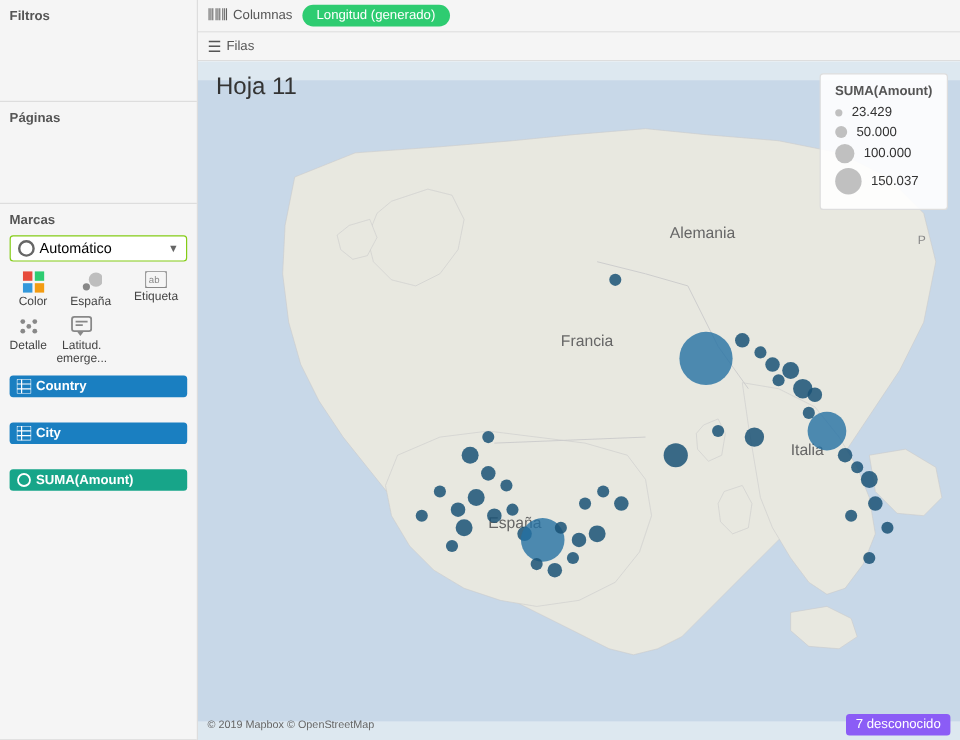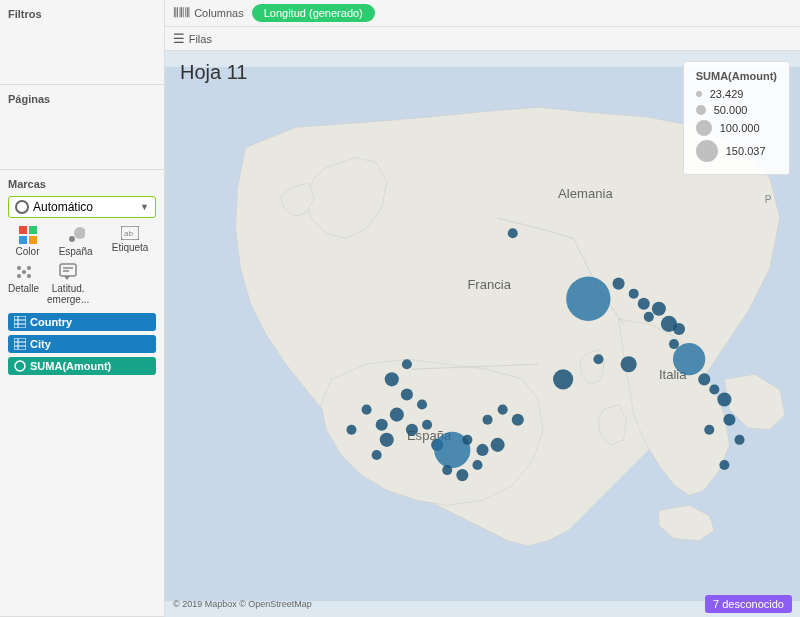--- a/index.html
+++ b/index.html
@@ -119,21 +119,21 @@
     }
 
     .field-pill-teal {
       background: #17a589;
       color: white;
     }
 
     .field-pill-rows {
       display: flex;
       flex-direction: column;
-      gap: 0;
+      gap: 17px;
     }
 
     
     .main {
       flex: 1;
       display: flex;
       flex-direction: column;
       background: white;
       overflow: hidden;
     }

